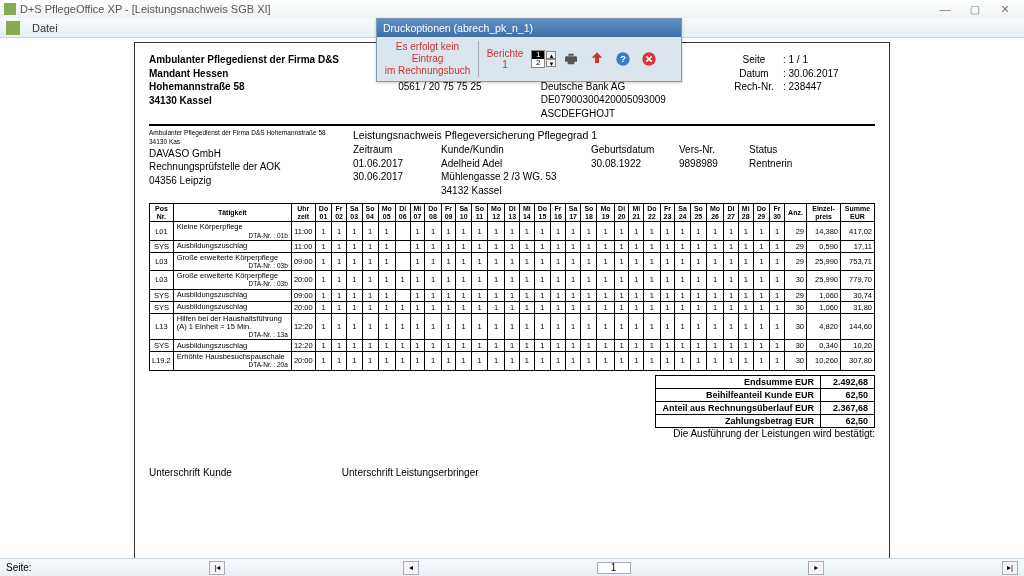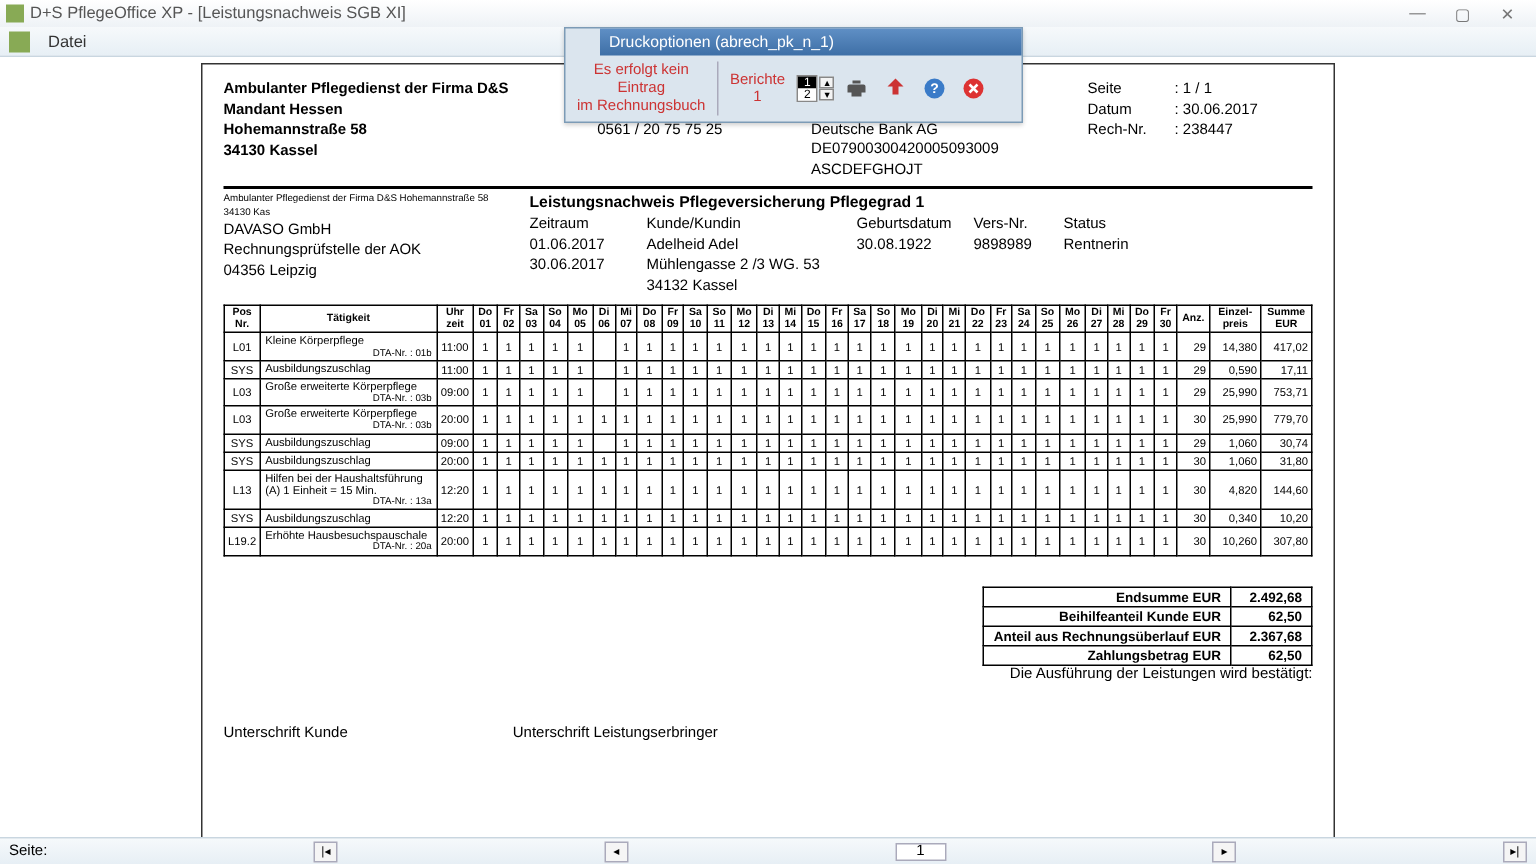--- a/index.html
+++ b/index.html
@@ -20,58 +20,58 @@
   
   .viewport { position: absolute; top: 38px; bottom: 18px; left: 0; right: 0; background: #fff; overflow: hidden; }
   .page { position: absolute; left: 134px; top: 4px; width: 756px; height: 520px; border: 1px solid #333; background: #fff; padding: 10px 14px; }
 
   
   .hdr { display: flex; justify-content: space-between; font-size: 10px; }
   .hdr-left { line-height: 1.35; }
   .hdr-left .b { font-weight: bold; }
   .hdr-mid { line-height: 1.35; text-align: right; padding-top: 13px; }
   .hdr-mid2 { line-height: 1.35; text-align: left; padding-top: 13px; }
-  .hdr-right { line-height: 1.35; text-align: left; min-width:150px;}
+  .hdr-right { line-height: 1.35; text-align: center; min-width:150px;}
   .hdr-right .row { display: flex; }
   .hdr-right .lab { width: 58px; }
   .hr { border-top: 2px solid #000; margin: 4px 0 3px; }
 
   .subhdr { display: flex; font-size: 10px; gap: 8px; }
   .subhdr .c1 { width: 196px; line-height: 1.35; }
   .subhdr .c1 .tiny { font-size: 6.5px; }
-  .subhdr .cols { flex: 1; display: flex; line-height: 1.35; }
+  .subhdr .cols { flex: 1; display: flex; gap: 10px; line-height: 1.35; }
   .subhdr .col { min-width: 0; }
-  .subhdr .title { font-weight: bold; font-size: 10.5px; margin-bottom: 2px; }
+  .subhdr .title { font-weight: normal; font-size: 10.5px; margin-bottom: 2px; }
 
   
   table.svc { border-collapse: collapse; width: 100%; margin-top: 6px; font-size: 7.5px; }
   table.svc th, table.svc td { border: 1px solid #000; padding: 1px 2px; text-align: center; vertical-align: middle; }
   table.svc th { font-weight: bold; font-size: 7px; line-height: 1.1; }
   table.svc th.act { width: 118px; }
   table.svc th.pos { width: 22px; }
   table.svc th.uhr { width: 24px; }
   table.svc th.anz { width: 22px; }
   table.svc th.ep { width: 34px; }
   table.svc th.sum { width: 34px; }
   table.svc td.act { text-align: left; font-size: 7.5px; line-height: 1.1; padding: 1px 3px; }
   table.svc td.act .dta { font-size: 6.5px; text-align: right; display: block; }
   table.svc td.num { text-align: right; }
 
   
-  .totals { float: right; margin-top: 20px; border-collapse: collapse; font-size: 9px; }
+  .totals { float: right; margin-top: 4px; border-collapse: collapse; font-size: 9px; }
   .totals td { border: 1px solid #000; padding: 1px 6px; }
   .totals td.l { font-weight: bold; text-align: right; }
   .totals td.v { font-weight: bold; text-align: right; width: 54px; }
 
   .confirm { clear: both; margin-top: 18px; font-size: 10px; text-align: right; }
   .sigs { margin-top: 28px; font-size: 10px; display: flex; gap: 110px; }
 
   
   .printbar { position: absolute; left: 376px; top: 18px; width: 306px; background: #dbe5ee; border: 1px solid #7c9bb6; box-shadow: 0 1px 3px rgba(0,0,0,.2); font-size: 10px; z-index: 50; }
-  .printbar .pt { background: linear-gradient(#5f8fc5,#3e6fa6); color: #fff; padding: 3px 6px; font-size: 10.5px; margin-left: 23px; }
+  .printbar .pt { background: linear-gradient(#5f8fc5,#3e6fa6); color: #fff; padding: 3px 6px; font-size: 10.5px; }
   .printbar .pb { display: flex; align-items: center; padding: 4px; gap: 4px; }
   .warn { color: #c33; text-align: center; line-height: 1.2; width: 98px; border-right: 1px solid #aab; padding-right: 4px; }
   .ber { color: #c33; text-align: center; width: 44px; }
   .range { border:1px solid #888; background:#fff; font-size:8px; line-height:1.05; padding:0;} 
   .range div { background:#000; color:#fff; padding:0 4px;}
   .range div.b { background:#fff; color:#000;}
   .spn { display:flex; flex-direction:column;}
   .spn span{width:10px;height:8px;border:1px solid #888;background:#f4f4f4;text-align:center;font-size:7px;line-height:7px;cursor:pointer;}
   .ibtn { width: 22px; height: 22px; border-radius: 3px; display: flex; align-items: center; justify-content: center; cursor: pointer; }
   .ibtn svg { width: 16px; height: 16px; }

